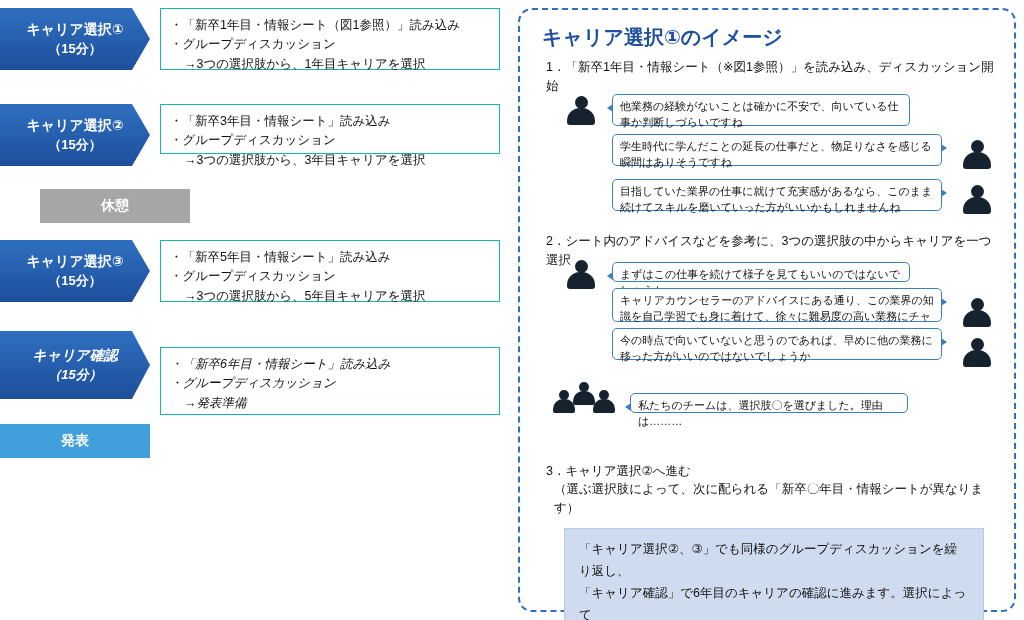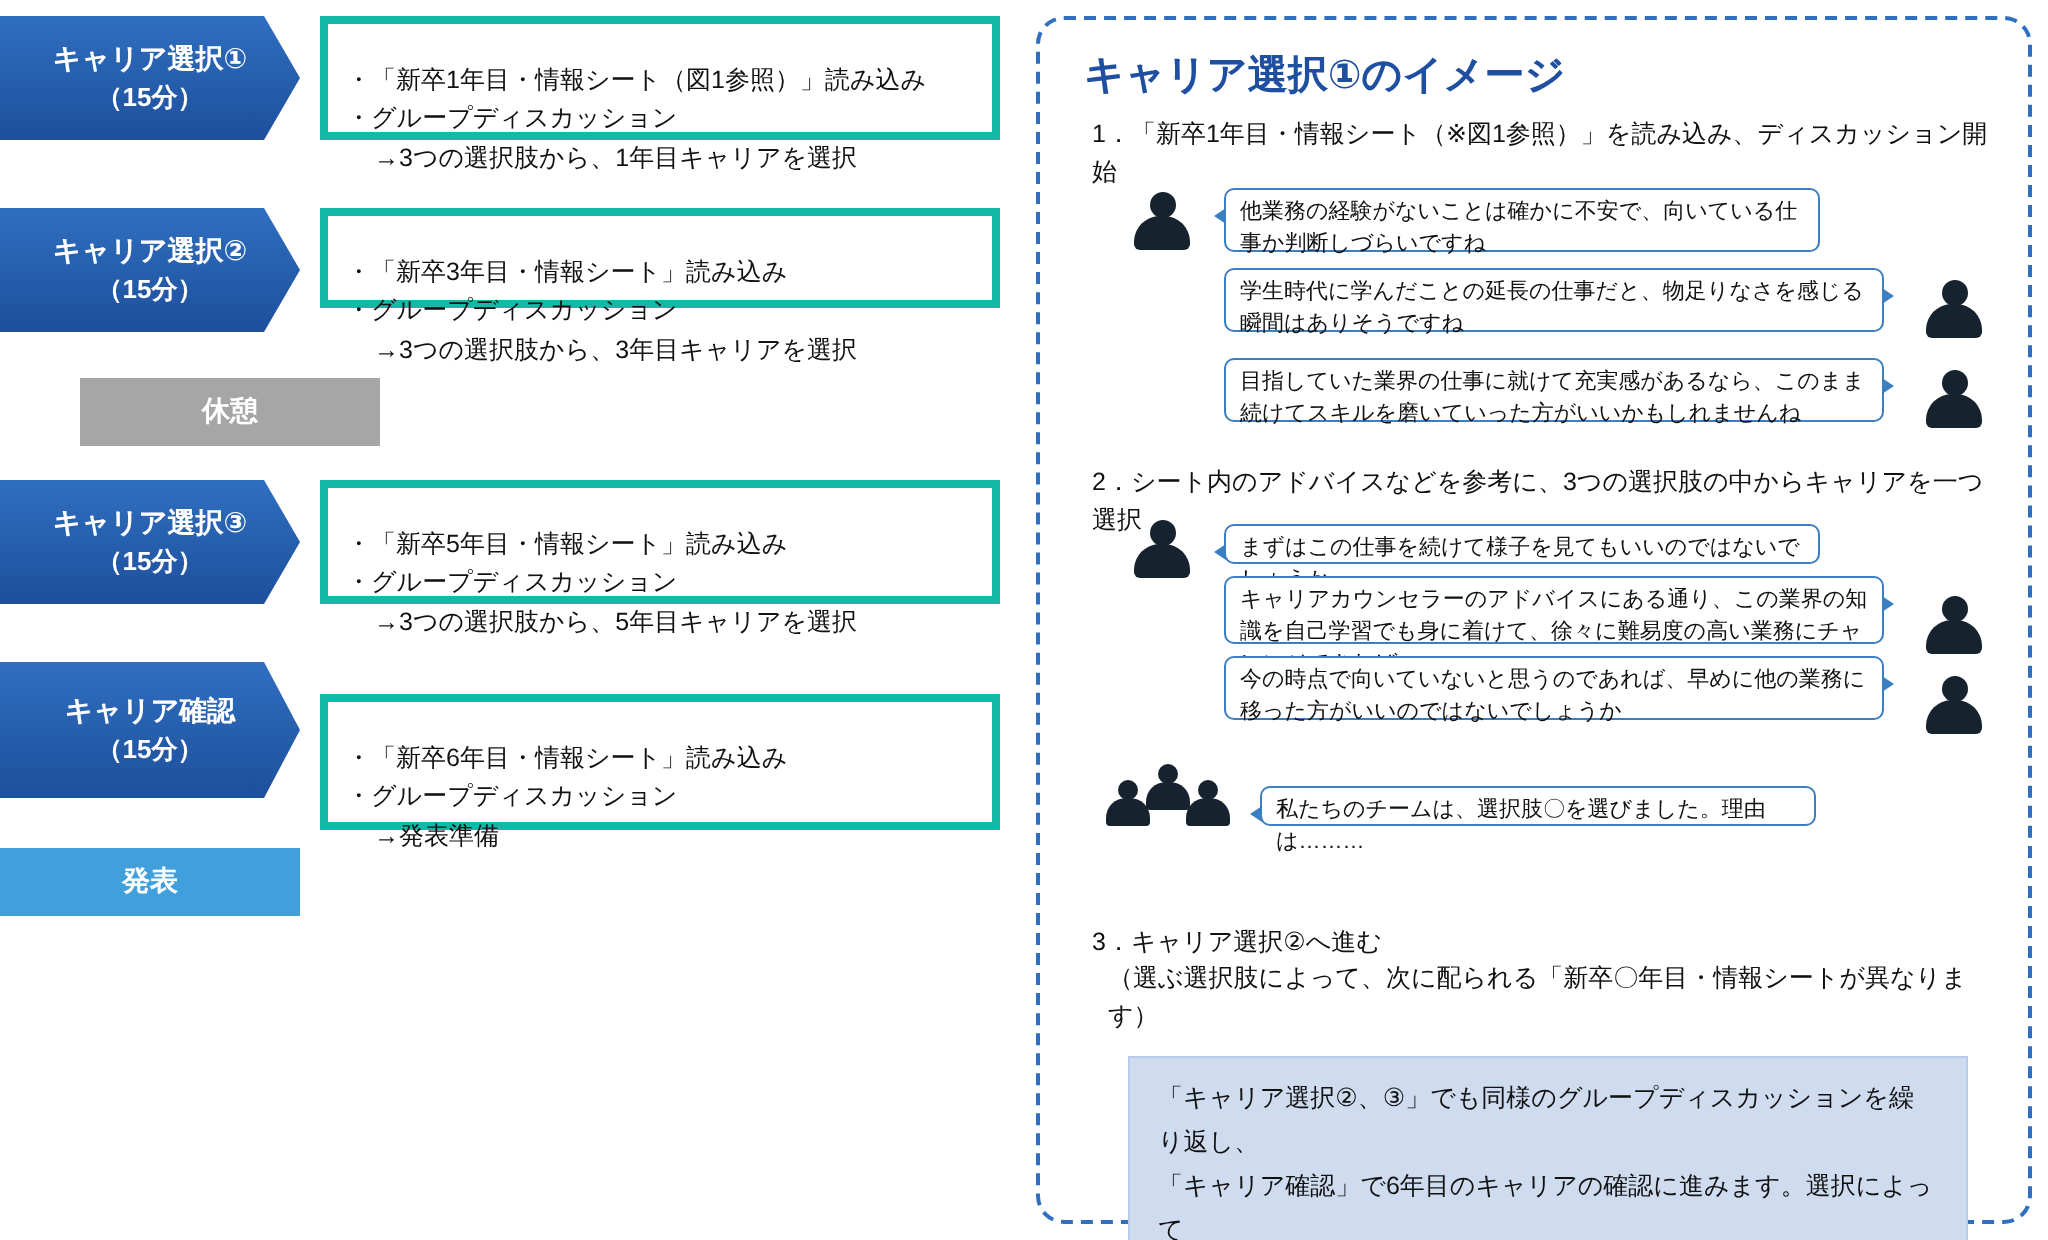--- a/index.html
+++ b/index.html
@@ -48,24 +48,24 @@
     display:flex;align-items:center;justify-content:center;
     box-sizing:border-box;
   }
   .rest{background:#a6a6a6;height:34px;}
   .present{background:#41a0dc;height:34px;}
 
   .box{
     position:absolute;
     left:160px;
     width:340px;
-    border:4px solid #14b8a6;
+    border:1px solid #14b8a6;
     background:#fff;
     box-sizing:border-box;
-    padding:19px 9px;
+    padding:7px 9px;
     font-size:12.5px;
     line-height:1.55;
     color:#111;
   }
   .box .ind{display:block;padding-left:14px;}
 
   
   .right{
     position:absolute;left:518px;top:8px;
     width:498px;height:604px;
@@ -176,21 +176,21 @@
         <span>キャリア選択③</span>
         <span class="sub">（15分）</span>
       </div>
       <div class="box" style="top:0;height:62px;">
         <span>・「新卒5年目・情報シート」読み込み</span><br>
         <span>・グループディスカッション</span><br>
         <span class="ind">→3つの選択肢から、5年目キャリアを選択</span>
       </div>
     </div>
 
-    <div class="row" style="top:331px;height:56px;">
+    <div class="row" style="top:331px;height:56px;font-style:italic;">
       <div class="chev g4" style="height:68px;">
         <span>キャリア確認</span>
         <span class="sub">（15分）</span>
       </div>
       <div class="box" style="top:16px;height:68px;">
         <span>・「新卒6年目・情報シート」読み込み</span><br>
         <span>・グループディスカッション</span><br>
         <span class="ind">→発表準備</span>
       </div>
     </div>

